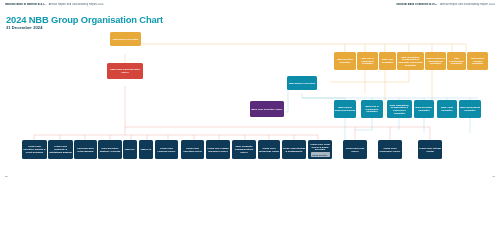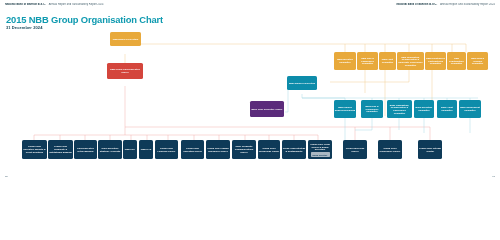--- a/index.html
+++ b/index.html
@@ -110,21 +110,21 @@
     <div class="micro-left">
       <span class="micro-strong">National Bank of Bahrain B.S.C.</span>
       <span class="micro-thin">Annual Report and Sustainability Report 2024</span>
     </div>
     <div class="micro-right">
       <span class="micro-strong">National Bank of Bahrain B.S.C.</span>
       <span class="micro-thin">Annual Report and Sustainability Report 2024</span>
     </div>
   </div>
 
-  <div class="title">2015 NBB Group Organisation Chart</div>
+  <div class="title">2024 NBB Group Organisation Chart</div>
   <div class="subtitle">31 December 2024</div>
 
   <div class="lines">
     <svg viewBox="0 0 500 180" xmlns="http://www.w3.org/2000/svg">
       <g stroke="#f0cf96" stroke-width="0.5" fill="none">
 
         <path d="M125,54 L125,64"></path>
 
         <path d="M125,44 L466,44 L466,52"></path>
         <path d="M345,44 L345,52"></path>

